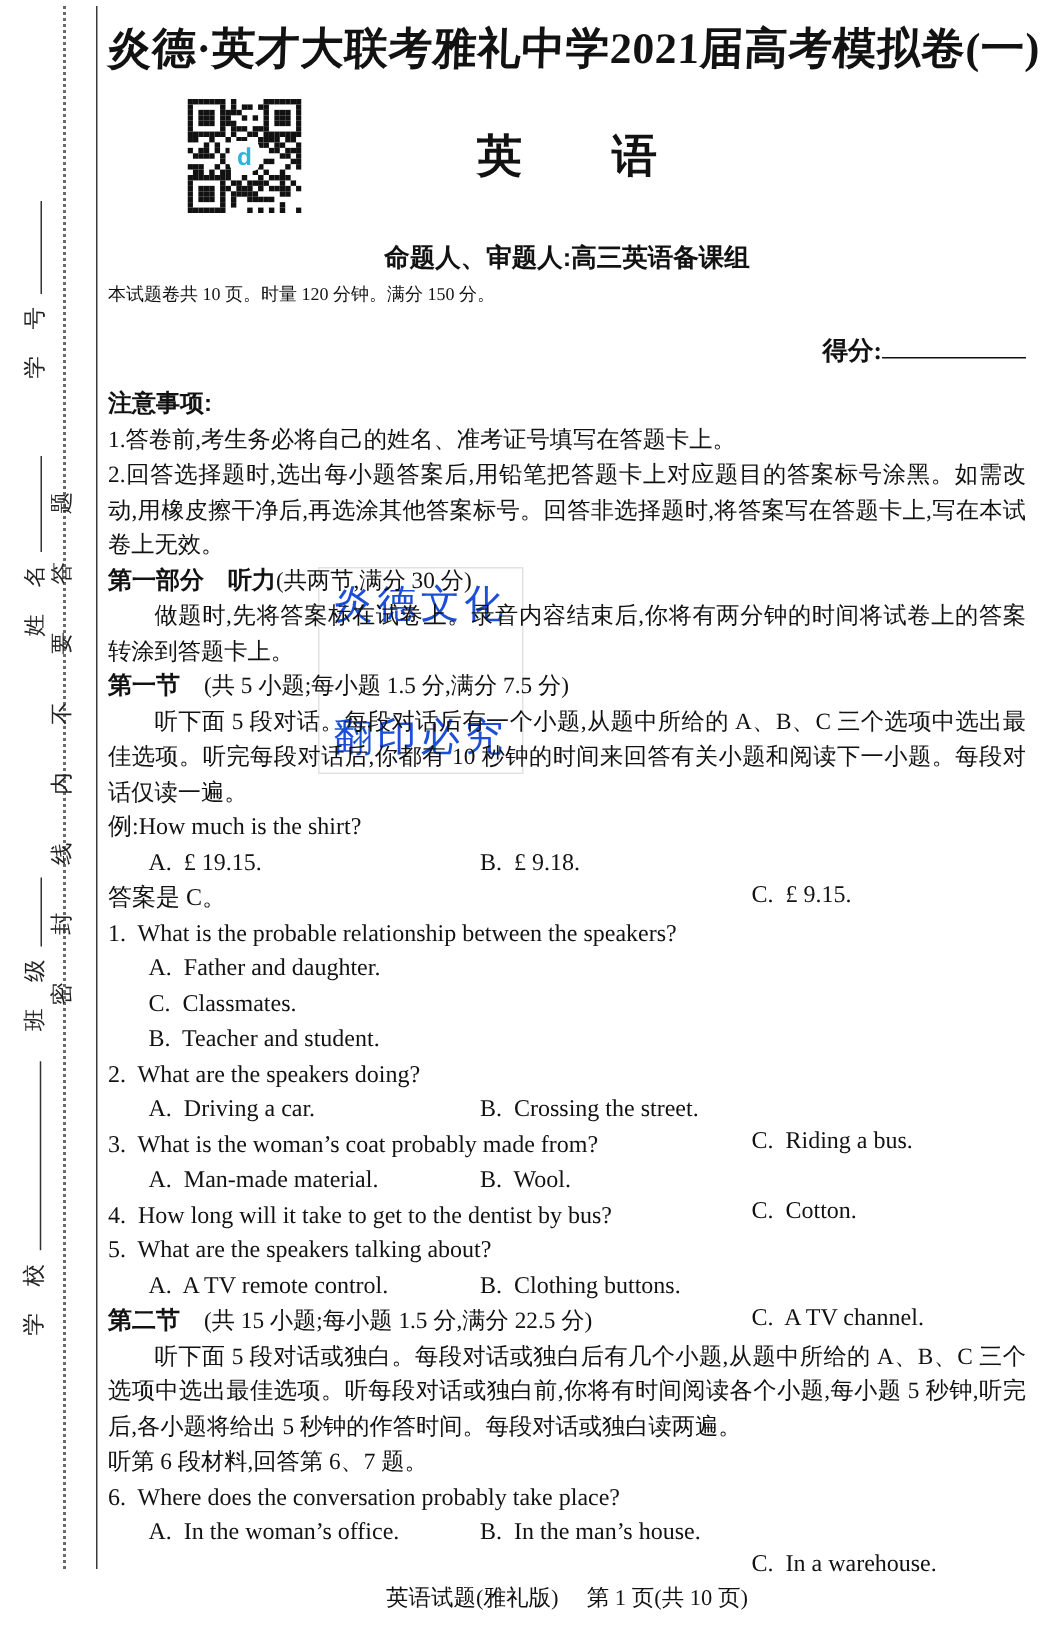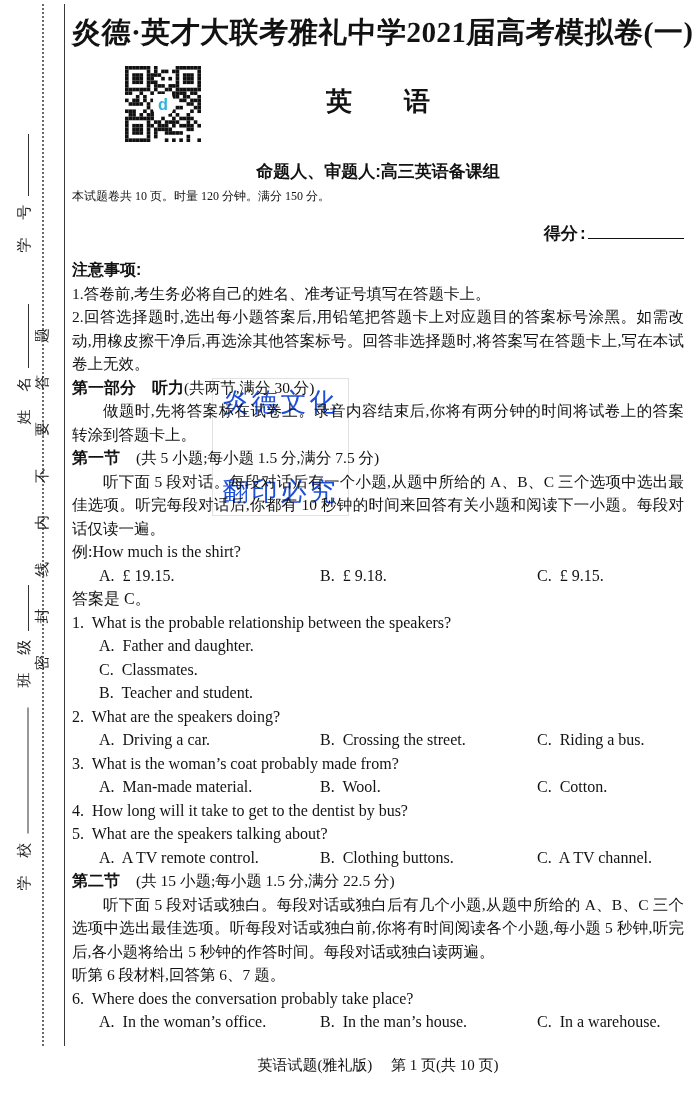--- a/index.html
+++ b/index.html
@@ -32,44 +32,44 @@
     justify-content:space-between; padding:6px 0; z-index:0; }
   .watermark div { text-align:center; font-size:26px; color:#1d4ed8; letter-spacing:3px;
     font-family:"Liberation Serif","DejaVu Serif",serif; }
   
   .content { position:absolute; left:72px; top:0; width:612px; height:1095px; z-index:1; }
   .doc-title { position:absolute; top:13px; left:0; width:100%; text-align:center;
     font-size:29px; font-weight:bold; white-space:nowrap; letter-spacing:0.5px;
     transform:skewX(-2deg); }
   .qr { position:absolute; left:53px; top:66px; width:76px; height:76px; }
   .subject-title { position:absolute; top:84px; left:0; width:100%; text-align:center;
-    font-size:26px; font-weight:bold;
+    font-size:30px; font-weight:bold;
     font-family:"Liberation Sans","DejaVu Sans",sans-serif; }
   .setters { position:absolute; top:160px; left:0; width:100%; text-align:center;
     font-size:17px; font-weight:bold;
     font-family:"Liberation Sans","DejaVu Sans",sans-serif; }
   .info-line { position:absolute; top:188px; left:0; width:100%; text-align:left;
     font-size:12px; }
   .score { position:absolute; top:222px; right:0; font-size:17px; font-weight:bold;
-    font-family:Liberation Mono, monospace; }
+    font-family:Liberation Serif, serif; }
   .score .score-line { display:inline-block; width:96px; height:17px;
     border-bottom:1px solid #111; }
   
   .body { position:absolute; top:258px; left:0; width:612px; line-height:23.5px;
     font-size:16px; }
   .h-sans { font-weight:bold; font-family:"Liberation Sans","DejaVu Sans",sans-serif;
     font-size:16px; display:inline; }
   .note { font-size:15.5px; }
   .cjk { font-size:15.5px; }
   .par { text-align:justify; }
   .indent { text-indent:2em; }
   .qline, .opt, .ansline { white-space:pre-wrap; }
   .optrow { position:relative; height:23.5px; }
   .optrow .opt { position:absolute; top:0; }
-  .oA { left:27px; } .oB { left:248px; } .oC { left:465px; }
+  .oA { left:27px; } .oB { left:248px; } .oC { left:429px;margin-top:21px; }
   .stacked { padding-left:27px; }
   .footer { position:absolute; top:1056px; left:0; width:100%; text-align:center;
     font-size:15px; white-space:pre-wrap; }
 </style>
 </head>
 <body>
 
 <div class="page">
 
   <div class="seal-dotted"></div>

